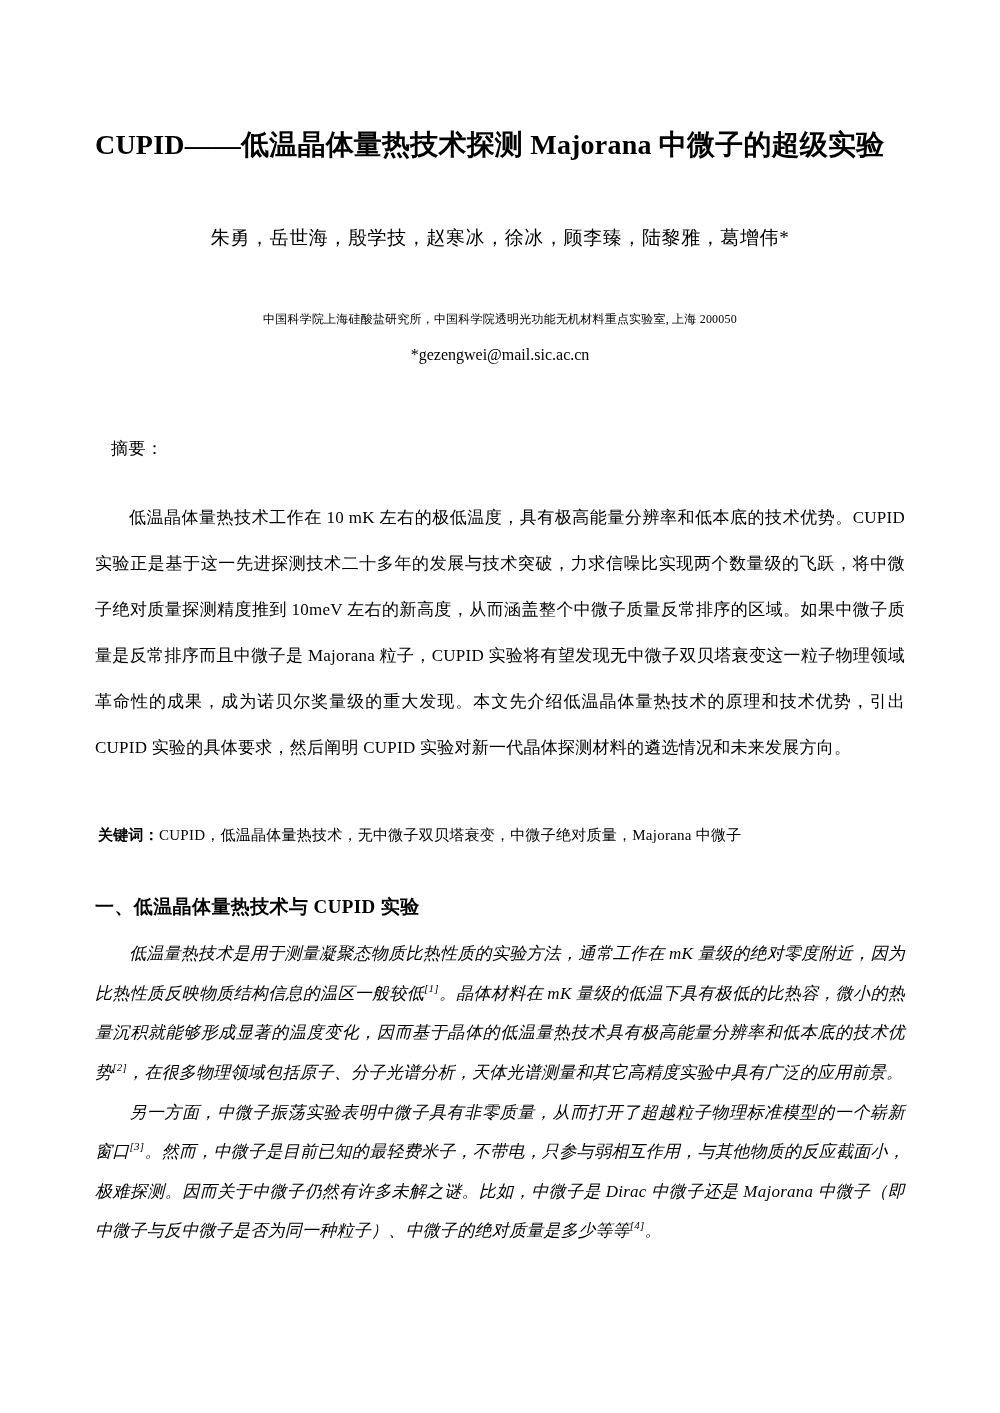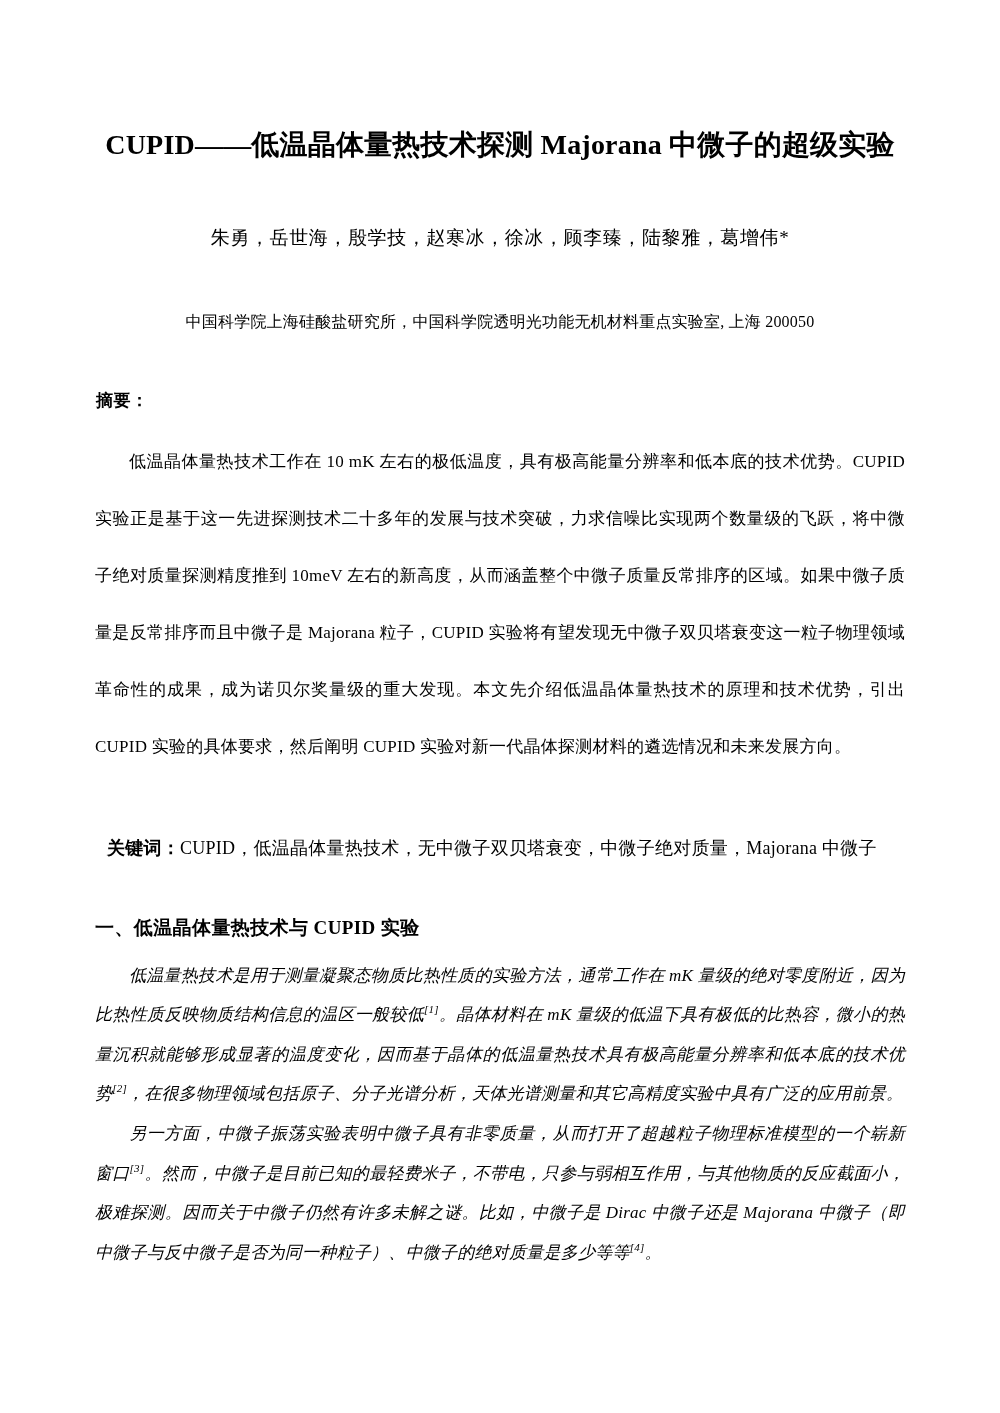--- a/index.html
+++ b/index.html
@@ -22,80 +22,79 @@
     height: 1413px;
     background: #ffffff;
     box-sizing: border-box;
     padding: 0 95px;
   }
 
   
   .doc-title {
     margin: 0;
     padding-top: 126px;
-    text-align: center;
     font-size: 28px;
     font-weight: bold;
     line-height: 1.35;
     letter-spacing: 0.2px;
     font-family: "Liberation Serif", "DejaVu Serif", serif;
   }
 
   .authors {
     margin: 8px;
     padding-top: 52px;
     text-align: center;
     font-size: 19px;
     line-height: 1.5;
     letter-spacing: 0.6px;
   }
 
   .affiliation {
     margin: 0;
     padding-top: 50px;
     text-align: center;
-    font-size: 16px;
+    font-size: 12px;
     line-height: 1.55;
     letter-spacing: 0.2px;
   }
 
   .email {
     margin: 0;
     padding-top: 14px;
     text-align: center;
     font-size: 16px;
     line-height: 1.55;
   }
 
   
   .abstract-block {
     padding-top: 52px;
   }
   .abstract-label {
-    margin: 1px;
+    margin: 16px;
     font-size: 17px;
-    font-weight: bold;
+    font-weight: normal;
     line-height: 1.5;
     letter-spacing: 0.5px;
   }
   .abstract-body {
     margin: 0;
     padding-top: 18px;
     font-size: 17px;
-    line-height: 57px;
+    line-height: 46px;
     text-align: justify;
     text-justify: inter-ideograph;
     text-indent: 2em;
     letter-spacing: 0.25px;
   }
 
   .keywords {
-    margin: 12px;
+    margin: 3px;
     padding-top: 42px;
-    font-size: 18px;
+    font-size: 15px;
     line-height: 39.6px;
     letter-spacing: 0.25px;
   }
   .keywords .kw-label {
     font-weight: bold;
   }
 
   
   .section-heading {
     margin: 0;
@@ -131,20 +130,21 @@
 <body>
 
 <div class="page">
 
   <h1 class="doc-title">CUPID——低温晶体量热技术探测 Majorana 中微子的超级实验</h1>
 
   <p class="authors">朱勇，岳世海，殷学技，赵寒冰，徐冰，顾李臻，陆黎雅，葛增伟*</p>
 
   <p class="affiliation">中国科学院上海硅酸盐研究所，中国科学院透明光功能无机材料重点实验室, 上海  200050</p>
 
+  <p class="email">*gezengwei@mail.sic.ac.cn</p>
 
   <div class="abstract-block">
     <p class="abstract-label">摘要：</p>
     <p class="abstract-body">低温晶体量热技术工作在 10 mK 左右的极低温度，具有极高能量分辨率和低本底的技术优势。CUPID 实验正是基于这一先进探测技术二十多年的发展与技术突破，力求信噪比实现两个数量级的飞跃，将中微子绝对质量探测精度推到 10meV 左右的新高度，从而涵盖整个中微子质量反常排序的区域。如果中微子质量是反常排序而且中微子是 Majorana 粒子，CUPID 实验将有望发现无中微子双贝塔衰变这一粒子物理领域革命性的成果，成为诺贝尔奖量级的重大发现。本文先介绍低温晶体量热技术的原理和技术优势，引出 CUPID 实验的具体要求，然后阐明 CUPID 实验对新一代晶体探测材料的遴选情况和未来发展方向。</p>
   </div>
 
   <p class="keywords">
     <span class="kw-label">关键词：</span><span>CUPID，低温晶体量热技术，无中微子双贝塔衰变，中微子绝对质量，Majorana 中微子</span>
   </p>
 

